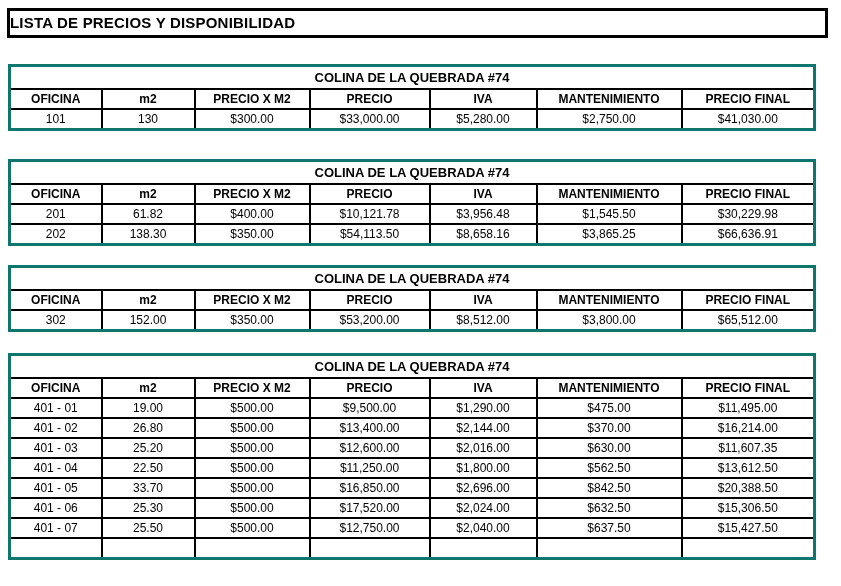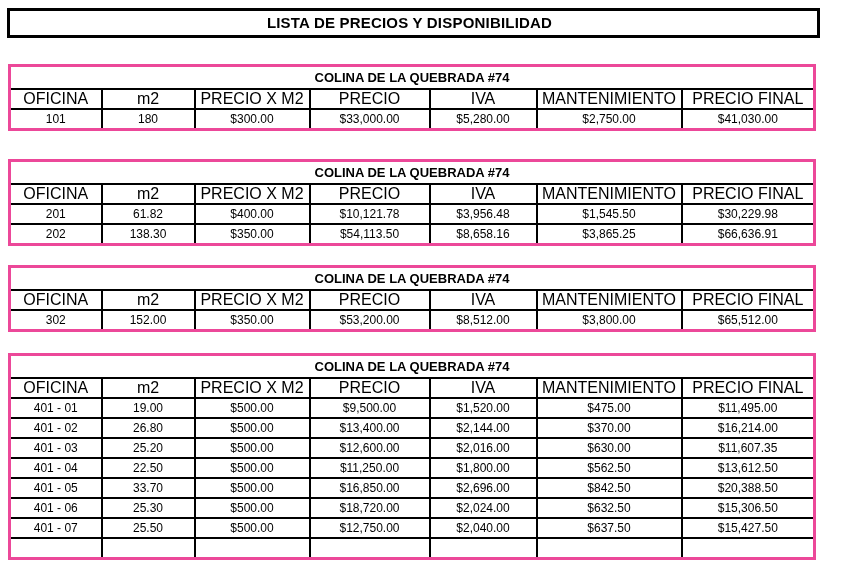--- a/index.html
+++ b/index.html
@@ -5,51 +5,50 @@
   html, body { margin: 0; padding: 0; background: #ffffff; }
   body {
     width: 841px; height: 586px; overflow: hidden;
     font-family: "Liberation Sans", sans-serif; color: #000;
   }
   .page { padding: 8px 0 0 7px; }
 
   .title-box {
     width: 799px;
     border: 3px solid #000;
-    text-align: center;
     font-weight: bold;
     font-size: 15px;
     letter-spacing: 0.2px;
-    padding: 3px 8px 4px 0;
+    padding: 3px 16px 4px 0;
     background: #fff;
   }
 
   .price-table { margin-left: 1px; }
   .mt-1 { margin-top: 26px; }
   .mt-2 { margin-top: 28px; }
   .mt-3 { margin-top: 19px; }
   .mt-4 { margin-top: 21px; }
 
   table {
     border-collapse: collapse;
     table-layout: fixed;
     width: 805px;
-    border: 3px solid #ec4899;
+    border: 3px solid #0f766e;
     background: #fff;
   }
   th, td {
     border: 2px solid #000;
     text-align: center;
     vertical-align: middle;
     padding: 0;
     white-space: nowrap;
     overflow: hidden;
   }
   tr.title-row th  { height: 21px; font-size: 13px; font-weight: bold; }
-  tr.header-row th { height: 18px; font-size: 16px; font-weight: normal; }
+  tr.header-row th { height: 18px; font-size: 12px; font-weight: bold; }
   tbody td         { height: 18px; font-size: 12px; font-weight: normal; }
 
   col.c-oficina { width: 92px; }
   col.c-m2      { width: 93px; }
   col.c-pxm2    { width: 115px; }
   col.c-precio  { width: 120px; }
   col.c-iva     { width: 107px; }
   col.c-mant    { width: 145px; }
   col.c-final   { width: 133px; }
 </style>
@@ -81,21 +80,21 @@
           <th>PRECIO X M2</th>
           <th>PRECIO</th>
           <th>IVA</th>
           <th>MANTENIMIENTO</th>
           <th>PRECIO FINAL</th>
         </tr>
       </thead>
       <tbody>
         <tr>
           <td>101</td>
-          <td>180</td>
+          <td>130</td>
           <td>$300.00</td>
           <td>$33,000.00</td>
           <td>$5,280.00</td>
           <td>$2,750.00</td>
           <td>$41,030.00</td>
         </tr>
       </tbody>
     </table>
   </div>
 
@@ -210,21 +209,21 @@
           <th>MANTENIMIENTO</th>
           <th>PRECIO FINAL</th>
         </tr>
       </thead>
       <tbody>
         <tr>
           <td>401 - 01</td>
           <td>19.00</td>
           <td>$500.00</td>
           <td>$9,500.00</td>
-          <td>$1,520.00</td>
+          <td>$1,290.00</td>
           <td>$475.00</td>
           <td>$11,495.00</td>
         </tr>
         <tr>
           <td>401 - 02</td>
           <td>26.80</td>
           <td>$500.00</td>
           <td>$13,400.00</td>
           <td>$2,144.00</td>
           <td>$370.00</td>
@@ -254,21 +253,21 @@
           <td>$500.00</td>
           <td>$16,850.00</td>
           <td>$2,696.00</td>
           <td>$842.50</td>
           <td>$20,388.50</td>
         </tr>
         <tr>
           <td>401 - 06</td>
           <td>25.30</td>
           <td>$500.00</td>
-          <td>$18,720.00</td>
+          <td>$17,520.00</td>
           <td>$2,024.00</td>
           <td>$632.50</td>
           <td>$15,306.50</td>
         </tr>
         <tr>
           <td>401 - 07</td>
           <td>25.50</td>
           <td>$500.00</td>
           <td>$12,750.00</td>
           <td>$2,040.00</td>

